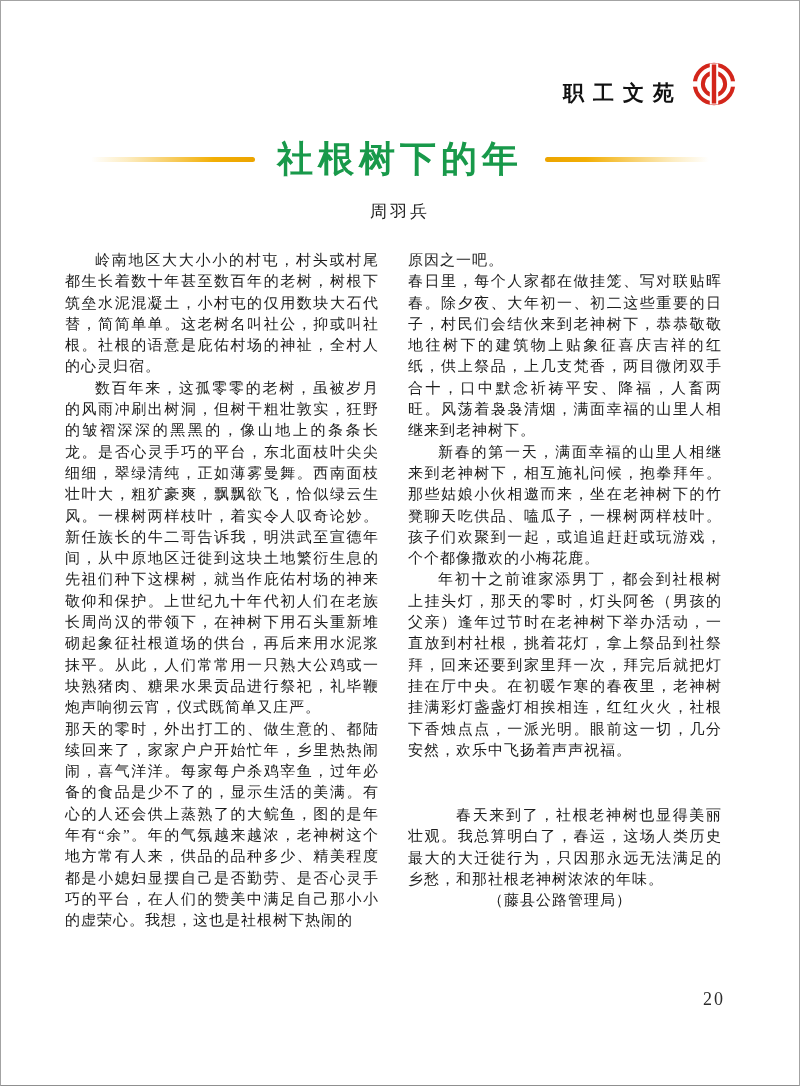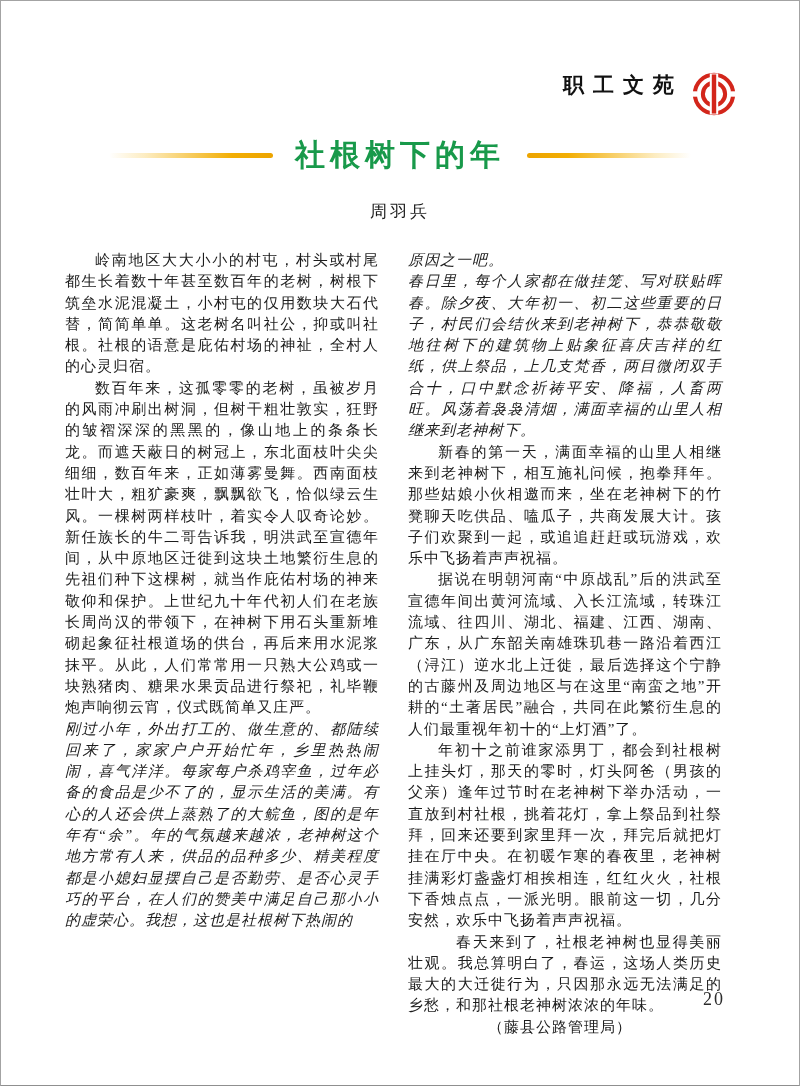--- a/index.html
+++ b/index.html
@@ -10,22 +10,22 @@
     background:#ffffff;
     border:1px solid #a3a3a3;
     border-bottom:2px solid #8f8f8f;
     font-family:"Liberation Serif","DejaVu Serif",serif;
     color:#1c1c1c;
     overflow:hidden;
   }
   
   .masthead{
     position:absolute;
-    top:70px; right:62px;
-    display:flex; align-items:flex-start;
+    top:60px; right:62px;
+    display:flex; align-items:flex-end;
   }
   .masthead-label{
     font-family:"Liberation Sans","DejaVu Sans",sans-serif;
     font-weight:700;
     font-size:21px;
     letter-spacing:9px;
     color:#111111;
     white-space:nowrap;
   }
   .union-logo{ width:46px; height:46px; margin-left:8px; color:var(--logo-red,#d3261b); }
@@ -36,21 +36,21 @@
     display:flex; align-items:center; justify-content:center;
     gap:22px;
   }
   .title-rule{ height:5px; width:164px; border-radius:3px; }
   .rule-left{ background:linear-gradient(90deg, rgba(245,181,10,0) 0%, rgba(245,181,10,.25) 22%, #f2ae04 75%, #eca400 100%); }
   .rule-right{ background:linear-gradient(270deg, rgba(245,181,10,0) 0%, rgba(245,181,10,.25) 22%, #f2ae04 75%, #eca400 100%); }
   .page-title{
     margin:0;
     font-family:"Liberation Sans","DejaVu Sans",sans-serif;
     font-weight:700;
-    font-size:30px;
+    font-size:36px;
     letter-spacing:5px;
     color:var(--title-green,#18994a);
     white-space:nowrap;
   }
   
   .author{
     position:absolute;
     top:199px; left:0; right:0;
     text-align:center;
     font-size:17px;
@@ -69,22 +69,22 @@
   .col p{
     margin:0;
     font-size:15px;
     line-height:21.3px;
     letter-spacing:1px;
     text-align:justify;
     text-justify:inter-character;
     color:#1c1c1c;
   }
   .col p.indent-normal{ text-indent:2em; }
-  .col p.indent-none{ text-indent:0;font-style:italic; }
-  .col p.indent-large{ text-indent:3.2em; }
+  .col p.indent-none{ text-indent:0; }
+  .col p.indent-large{ text-indent:3.2em;margin-top:44px; }
   .col p.align-right{ text-align:center; text-indent:0; padding-right:10px; }
   
   .page-number{
     position:absolute;
     top:988px; right:74px;
     font-size:18px;
     letter-spacing:2px;
     color:#2b2b2b;
   }
 </style>
@@ -109,28 +109,27 @@
     <span class="title-rule rule-left"></span>
     <h1 class="page-title">社根树下的年</h1>
     <span class="title-rule rule-right"></span>
   </div>
 
   <div class="author">周羽兵</div>
 
   <div class="columns">
     <div class="col">
         <p class="indent-normal">岭南地区大大小小的村屯，村头或村尾都生长着数十年甚至数百年的老树，树根下筑垒水泥混凝土，小村屯的仅用数块大石代替，简简单单。这老树名叫社公，抑或叫社根。社根的语意是庇佑村场的神祉，全村人的心灵归宿。</p>
-        <p class="indent-normal">数百年来，这孤零零的老树，虽被岁月的风雨冲刷出树洞，但树干粗壮敦实，狂野的皱褶深深的黑黑的，像山地上的条条长龙。而遮天蔽日的树冠上，东北面枝叶尖尖细细，数百年来，正如薄雾曼舞。西南面枝壮叶大，粗犷豪爽，飘飘欲飞，恰似绿云生风。一棵树两样枝叶，着实令人叹奇论妙。新任族长的牛二哥告诉我，明洪武至宣德年间，从中原地区迁徙到这块土地繁衍生息的先祖们种下这棵树，就当作庇佑村场的神来敬仰和保护。上世纪九十年代初人们在老族长周尚汉的带领下，在神树下用石头重新堆砌起象征社根道场的供台，再后来用水泥浆抹平。从此，人们常常用一只熟大公鸡或一块熟猪肉、糖果水果贡品进行祭祀，礼毕鞭炮声响彻云宵，仪式既简单又庄严。</p>
-        <p class="indent-none">刚过小年，外出打工的、做生意的、都陆续回来了，家家户户开始忙年，乡里热热闹闹，喜气洋洋。每家每户杀鸡宰鱼，过年必备的食品是少不了的，显示生活的美满。有心的人还会供上蒸熟了的大鲩鱼，图的是年年有“余”。年的气氛越来越浓，老神树这个地方常有人来，供品的品种多少、精美程度都是小媳妇显摆自己是否勤劳、是否心灵手巧的平台，在人们的赞美中满足自己那小小的虚荣心。我想，这也是社根树下热闹的</p>
+        <p class="indent-normal">数百年来，这孤零零的老树，虽被岁月的风雨冲刷出树洞，但树干粗壮敦实，狂野的皱褶深深的黑黑的，像山地上的条条长龙。是否心灵手巧的平台，东北面枝叶尖尖细细，翠绿清纯，正如薄雾曼舞。西南面枝壮叶大，粗犷豪爽，飘飘欲飞，恰似绿云生风。一棵树两样枝叶，着实令人叹奇论妙。新任族长的牛二哥告诉我，明洪武至宣德年间，从中原地区迁徙到这块土地繁衍生息的先祖们种下这棵树，就当作庇佑村场的神来敬仰和保护。上世纪九十年代初人们在老族长周尚汉的带领下，在神树下用石头重新堆砌起象征社根道场的供台，再后来用水泥浆抹平。从此，人们常常用一只熟大公鸡或一块熟猪肉、糖果水果贡品进行祭祀，礼毕鞭炮声响彻云宵，仪式既简单又庄严。</p>
+        <p class="indent-none">那天的零时，外出打工的、做生意的、都陆续回来了，家家户户开始忙年，乡里热热闹闹，喜气洋洋。每家每户杀鸡宰鱼，过年必备的食品是少不了的，显示生活的美满。有心的人还会供上蒸熟了的大鲩鱼，图的是年年有“余”。年的气氛越来越浓，老神树这个地方常有人来，供品的品种多少、精美程度都是小媳妇显摆自己是否勤劳、是否心灵手巧的平台，在人们的赞美中满足自己那小小的虚荣心。我想，这也是社根树下热闹的</p>
       </div>
     <div class="col">
         <p class="indent-none">原因之一吧。</p>
         <p class="indent-none">春日里，每个人家都在做挂笼、写对联贴晖春。除夕夜、大年初一、初二这些重要的日子，村民们会结伙来到老神树下，恭恭敬敬地往树下的建筑物上贴象征喜庆吉祥的红纸，供上祭品，上几支梵香，两目微闭双手合十，口中默念祈祷平安、降福，人畜两旺。风荡着袅袅清烟，满面幸福的山里人相继来到老神树下。</p>
-        <p class="indent-normal">新春的第一天，满面幸福的山里人相继来到老神树下，相互施礼问候，抱拳拜年。那些姑娘小伙相邀而来，坐在老神树下的竹凳聊天吃供品、嗑瓜子，共商发展大计。孩子们欢聚到一起，或追追赶赶或玩游戏，欢乐中飞扬着声声祝福。</p>
-        <p class="indent-normal">据说在明朝河南“中原战乱”后的洪武至宣德年间出黄河流域、入长江流域，转珠江流域、往四川、湖北、福建、江西、湖南、广东，从广东韶关南雄珠玑巷一路沿着西江（浔江）逆水北上迁徙，最后选择这个宁静的古藤州及周边地区与在这里“南蛮之地”开耕的“土著居民”融合，共同在此繁衍生息的人们最重视年初十的“上灯酒”了。</p>
+        <p class="indent-normal">新春的第一天，满面幸福的山里人相继来到老神树下，相互施礼问候，抱拳拜年。那些姑娘小伙相邀而来，坐在老神树下的竹凳聊天吃供品、嗑瓜子，一棵树两样枝叶。孩子们欢聚到一起，或追追赶赶或玩游戏，个个都像撒欢的小梅花鹿。</p>
         <p class="indent-normal">年初十之前谁家添男丁，都会到社根树上挂头灯，那天的零时，灯头阿爸（男孩的父亲）逢年过节时在老神树下举办活动，一直放到村社根，挑着花灯，拿上祭品到社祭拜，回来还要到家里拜一次，拜完后就把灯挂在厅中央。在初暖乍寒的春夜里，老神树挂满彩灯盏盏灯相挨相连，红红火火，社根下香烛点点，一派光明。眼前这一切，几分安然，欢乐中飞扬着声声祝福。</p>
         <p class="indent-large">春天来到了，社根老神树也显得美丽壮观。我总算明白了，春运，这场人类历史最大的大迁徙行为，只因那永远无法满足的乡愁，和那社根老神树浓浓的年味。</p>
         <p class="align-right">（藤县公路管理局）</p>
       </div>
   </div>
 
   <div class="page-number">20</div>
 
 </div>
 

